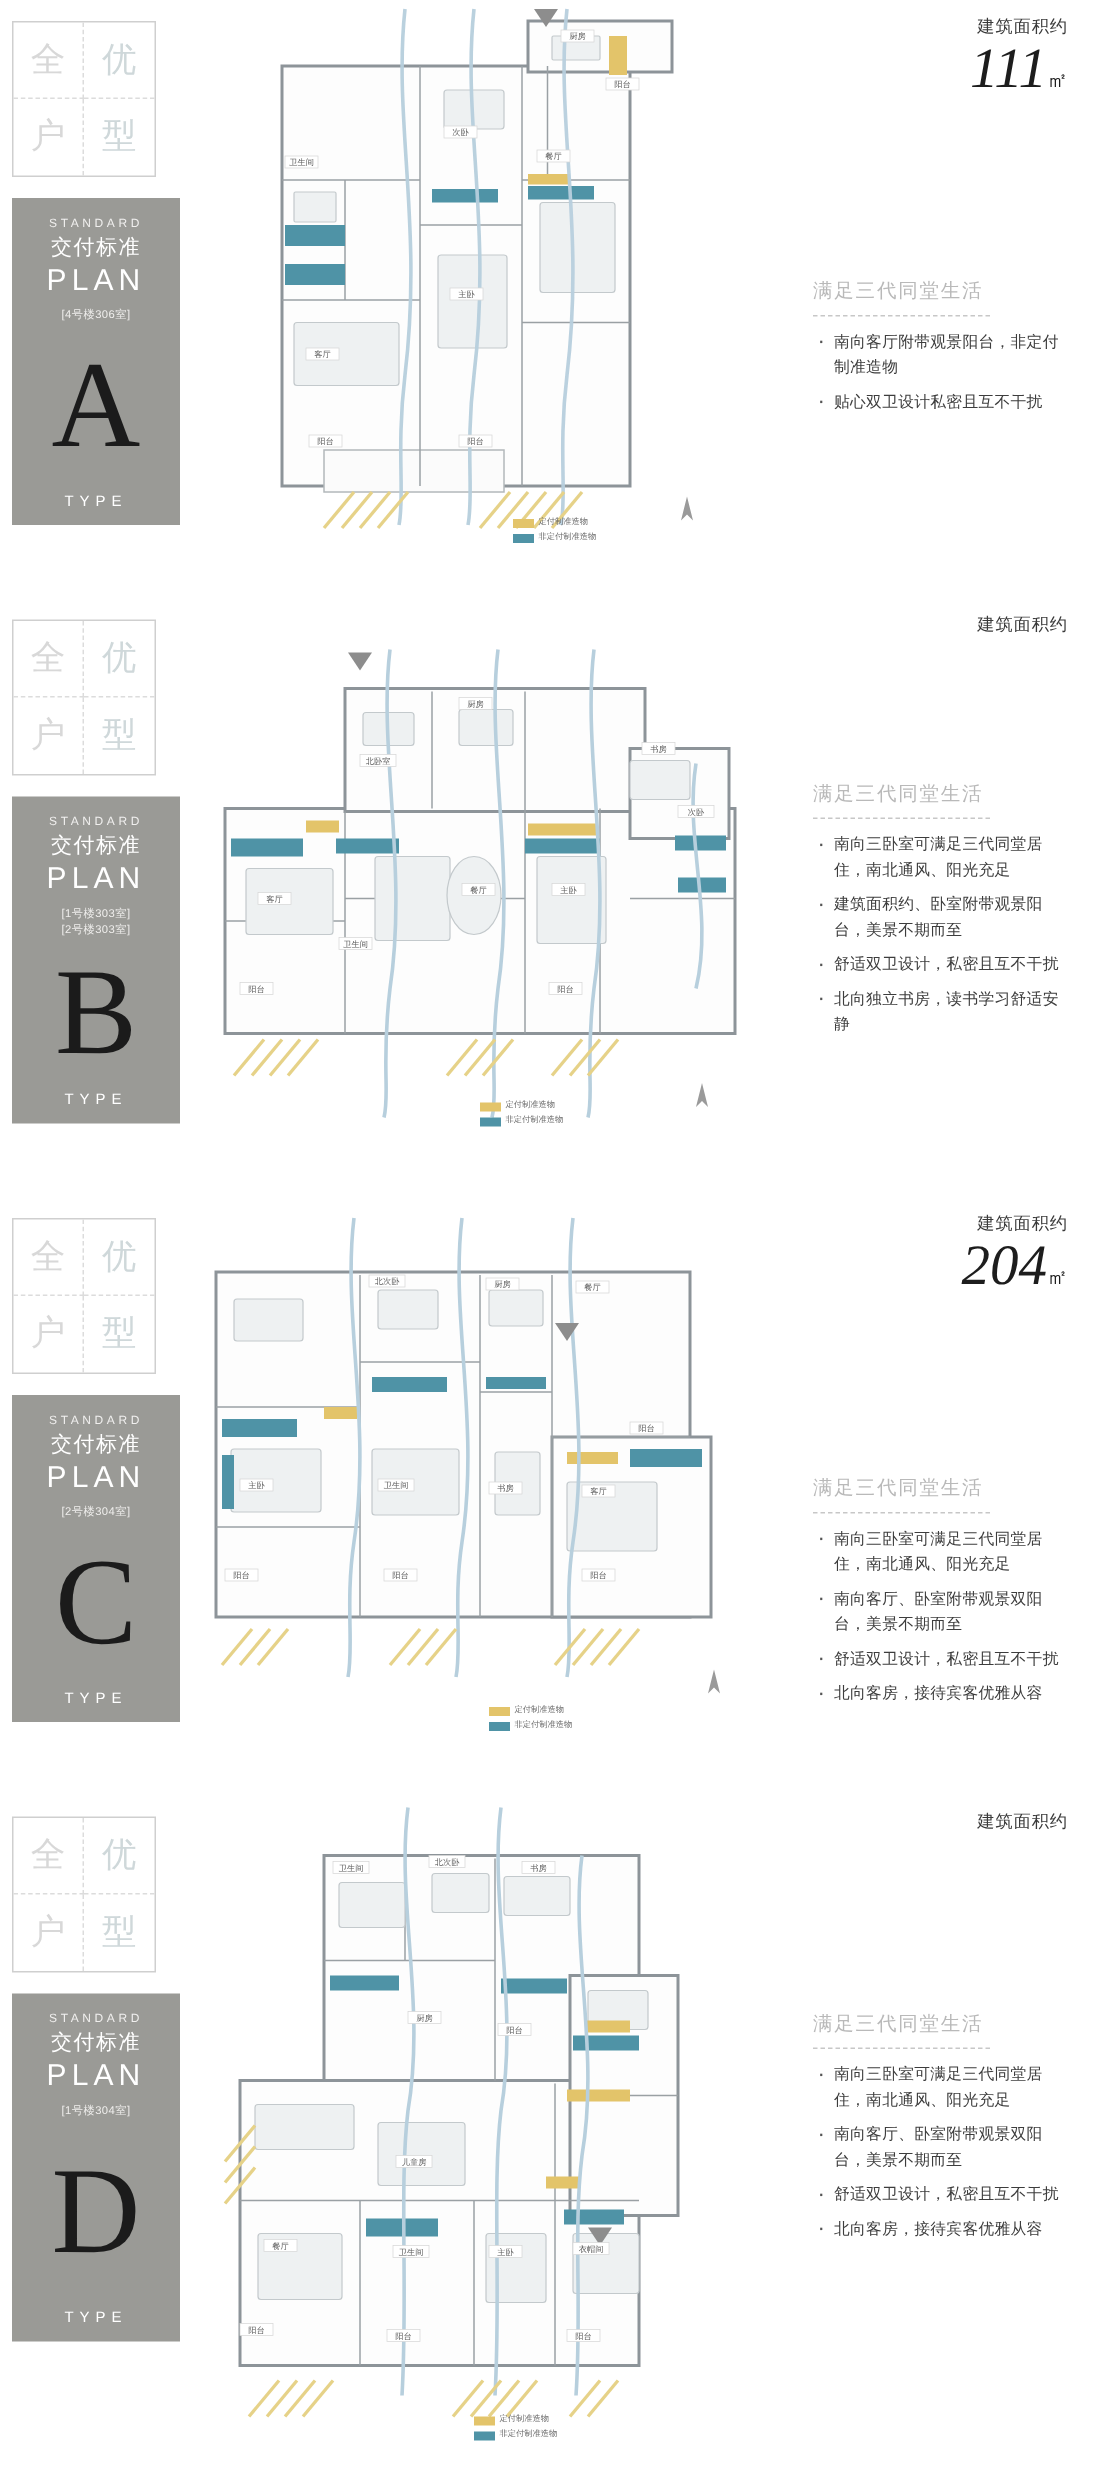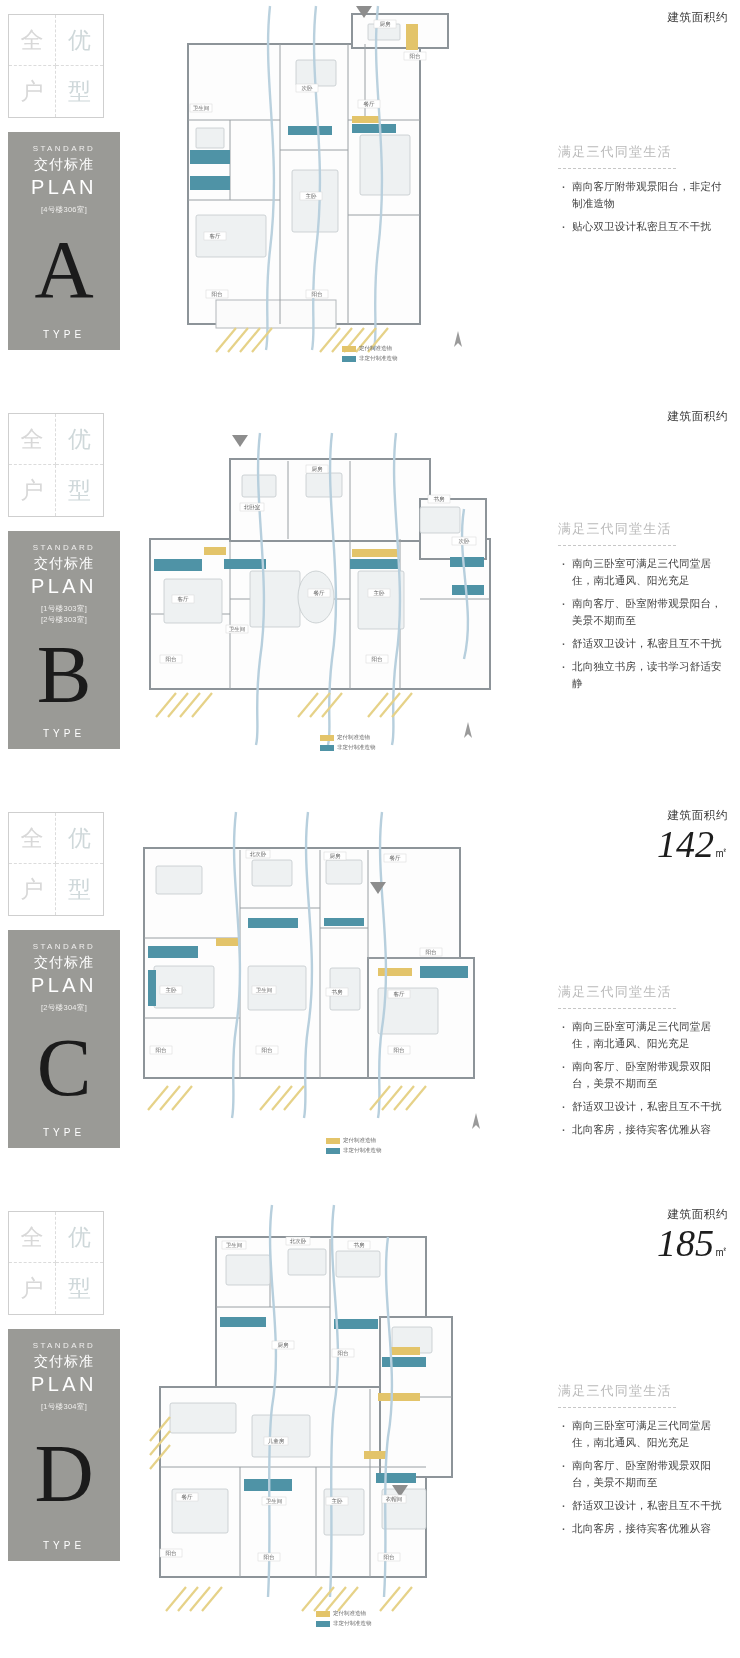--- a/index.html
+++ b/index.html
@@ -101,21 +101,21 @@
   }
   .type-en {
     font-size: 10px;
     letter-spacing: 4px;
     color: #fff;
   }
 
   
   .right-col {
     position: absolute;
-    right: 12px;
+    right: 28px;
     top: 10px;
     width: 170px;
   }
   .area-label {
     text-align: right;
     font-size: 11.5px;
     color: #3a3a3a;
     letter-spacing: .6px;
   }
   .area-value {
@@ -318,20 +318,21 @@
       </div>
       <div class="compass" style="left:330px; top:330px;">
         <svg width="16" height="20" viewBox="0 0 16 20">
             <polygon points="8,1 12,17 8,13 4,17" fill="#9a9a9a"></polygon>
           </svg>
       </div>
     </div>
 
     <div class="right-col">
       <div class="area-label">建筑面积约</div>
+      <div class="area-value"><span>111</span><span class="unit">㎡</span></div>
       <div class="feature-title">满足三代同堂生活</div>
       <div class="dashline"></div>
       <ul class="features">
         <li>南向客厅附带观景阳台，非定付制准造物</li>
         <li>贴心双卫设计私密且互不干扰</li>
       </ul>
     </div>
   </div>
 
   <div class="section b">
@@ -454,21 +455,21 @@
           </svg>
       </div>
     </div>
 
     <div class="right-col">
       <div class="area-label">建筑面积约</div>
       <div class="feature-title t2">满足三代同堂生活</div>
       <div class="dashline"></div>
       <ul class="features">
         <li>南向三卧室可满足三代同堂居住，南北通风、阳光充足</li>
-        <li>南向客厅、卧室附带观景阳台，美景不期而至</li>
+        <li>建筑面积约、卧室附带观景阳台，美景不期而至</li>
         <li>舒适双卫设计，私密且互不干扰</li>
         <li>北向独立书房，读书学习舒适安静</li>
       </ul>
     </div>
   </div>
 
   <div class="section c">
 
     <div class="left-col">
       <div class="quan-you">
@@ -584,21 +585,21 @@
       </div>
       <div class="compass" style="left:348px; top:314px;">
         <svg width="16" height="20" viewBox="0 0 16 20">
             <polygon points="8,1 12,17 8,13 4,17" fill="#9a9a9a"></polygon>
           </svg>
       </div>
     </div>
 
     <div class="right-col">
       <div class="area-label">建筑面积约</div>
-      <div class="area-value"><span>142</span><span class="unit">㎡</span></div>
+      <div class="area-value"><span>204</span><span class="unit">㎡</span></div>
       <div class="feature-title">满足三代同堂生活</div>
       <div class="dashline"></div>
       <ul class="features">
         <li>南向三卧室可满足三代同堂居住，南北通风、阳光充足</li>
         <li>南向客厅、卧室附带观景双阳台，美景不期而至</li>
         <li>舒适双卫设计，私密且互不干扰</li>
         <li>北向客房，接待宾客优雅从容</li>
       </ul>
     </div>
   </div>
@@ -725,21 +726,20 @@
           </div>
         <div class="row">
             <span class="sw sw-c"></span>
             <span>非定付制准造物</span>
           </div>
       </div>
     </div>
 
     <div class="right-col">
       <div class="area-label">建筑面积约</div>
-      <div class="area-value"><span>185</span><span class="unit">㎡</span></div>
       <div class="feature-title">满足三代同堂生活</div>
       <div class="dashline"></div>
       <ul class="features">
         <li>南向三卧室可满足三代同堂居住，南北通风、阳光充足</li>
         <li>南向客厅、卧室附带观景双阳台，美景不期而至</li>
         <li>舒适双卫设计，私密且互不干扰</li>
         <li>北向客房，接待宾客优雅从容</li>
       </ul>
     </div>
   </div>

